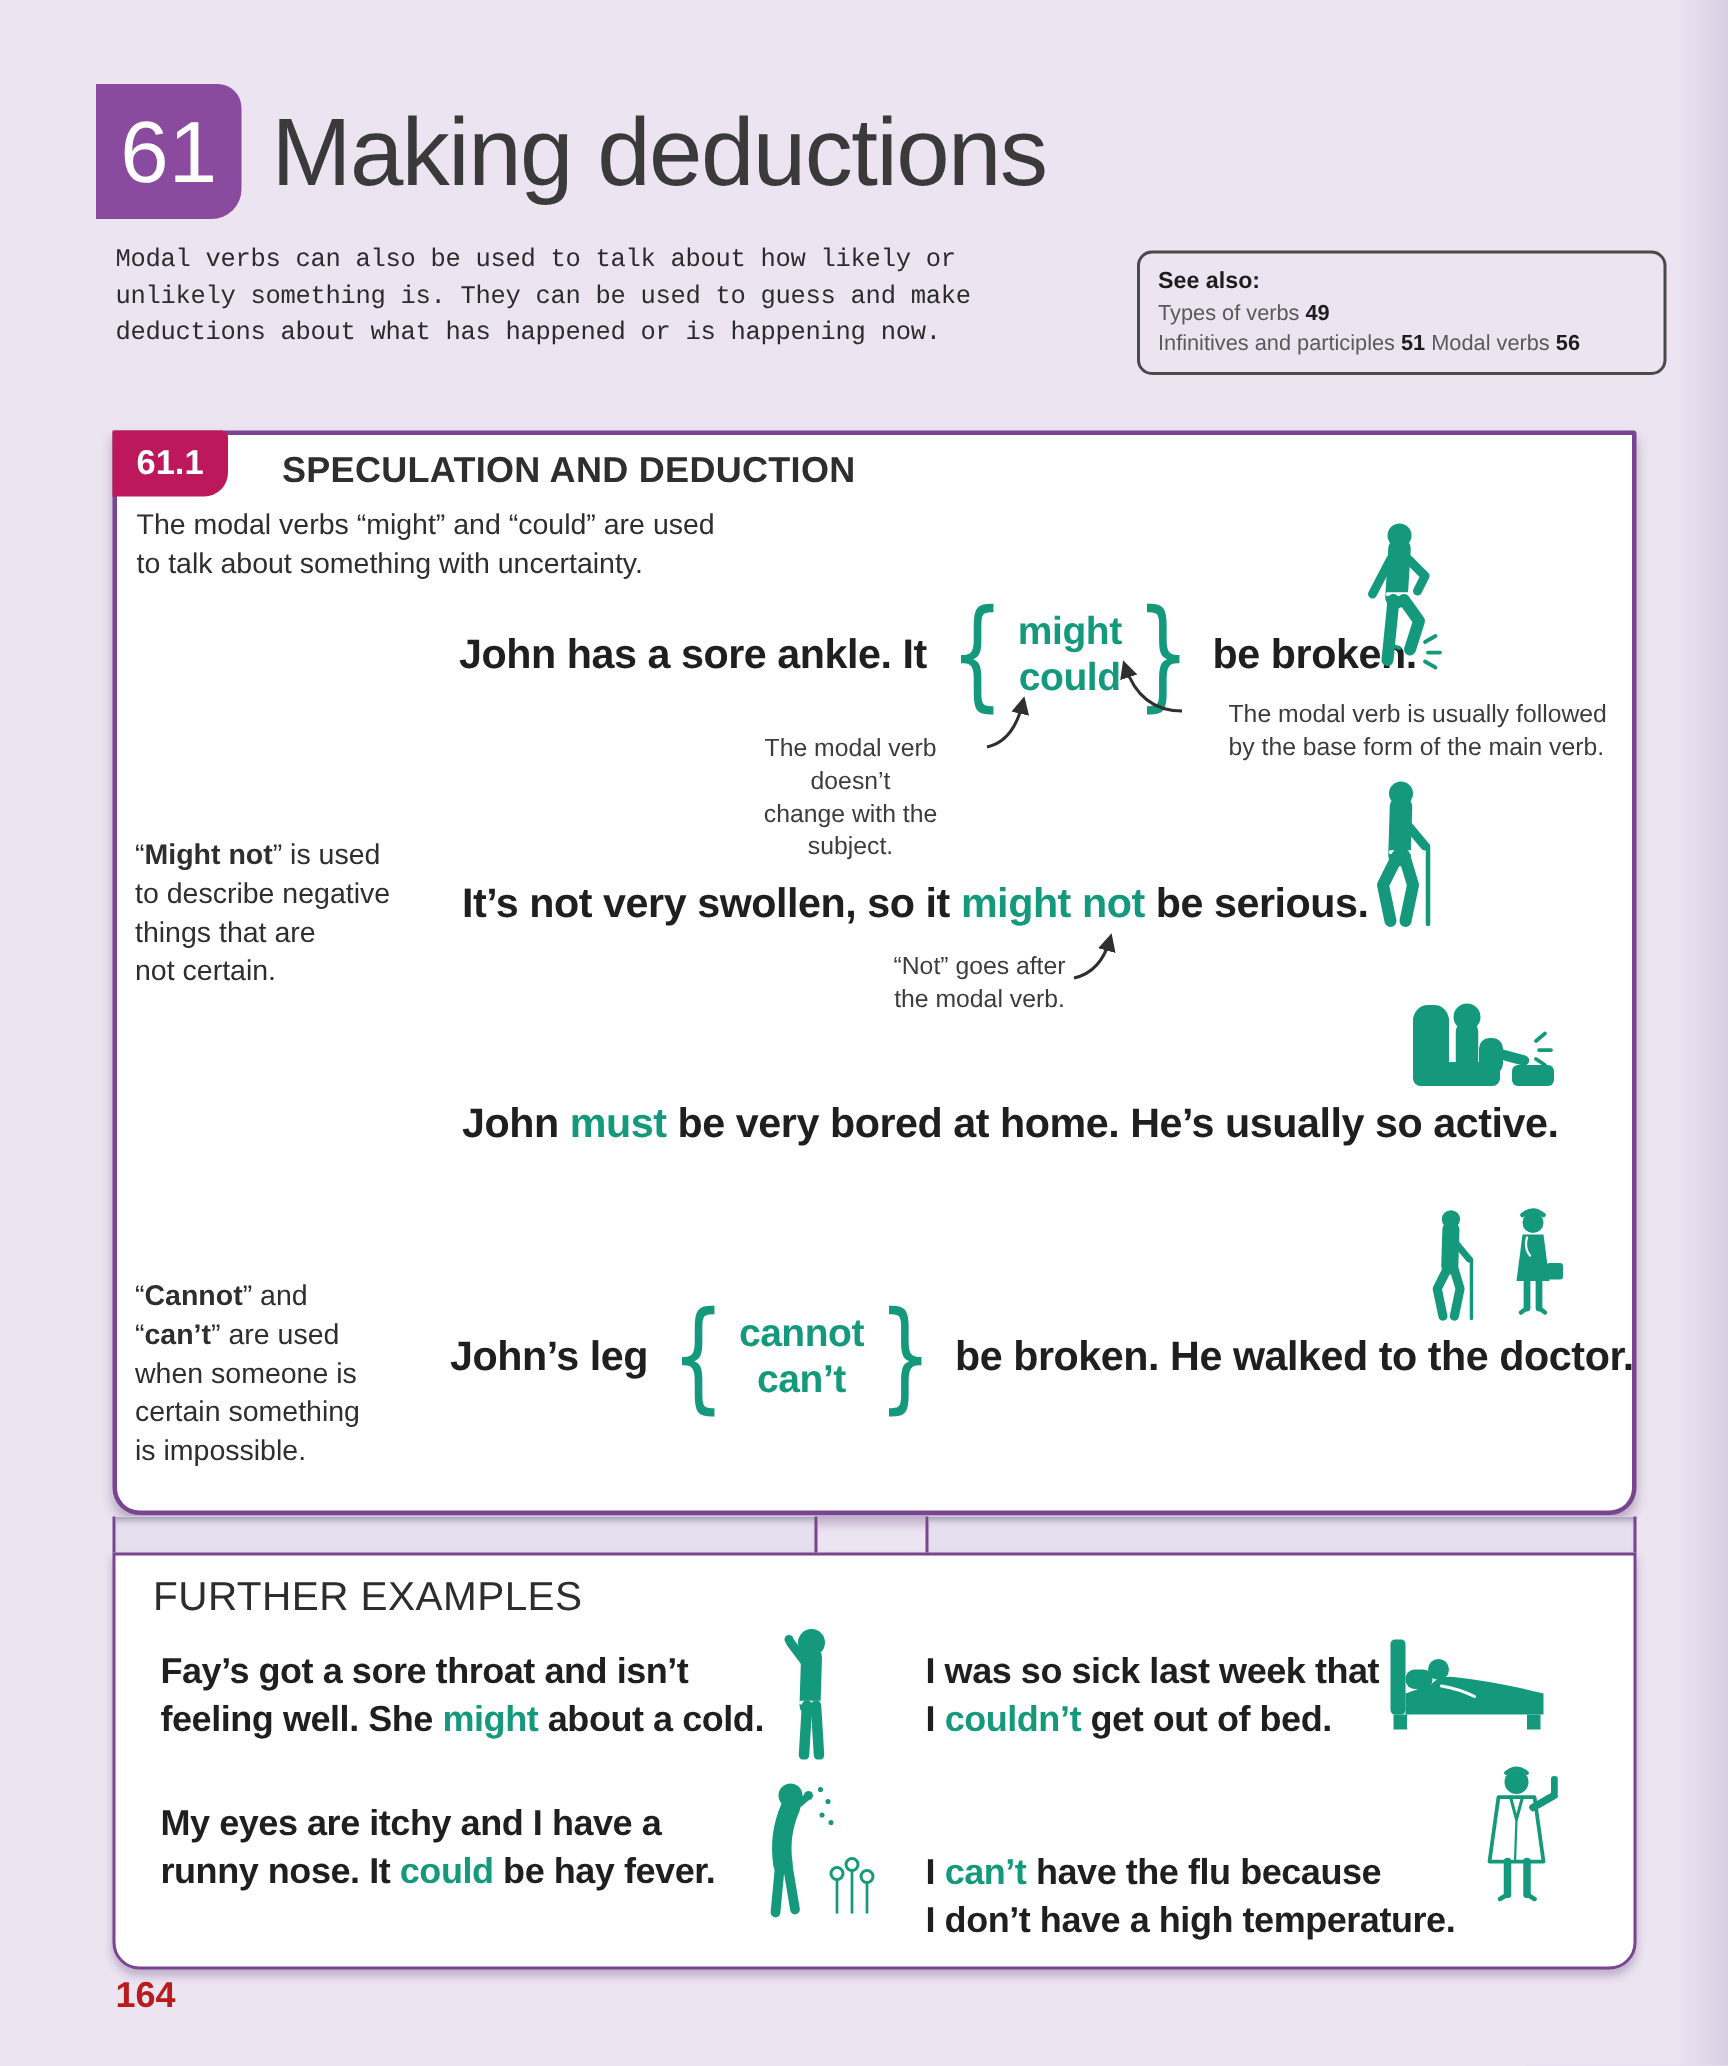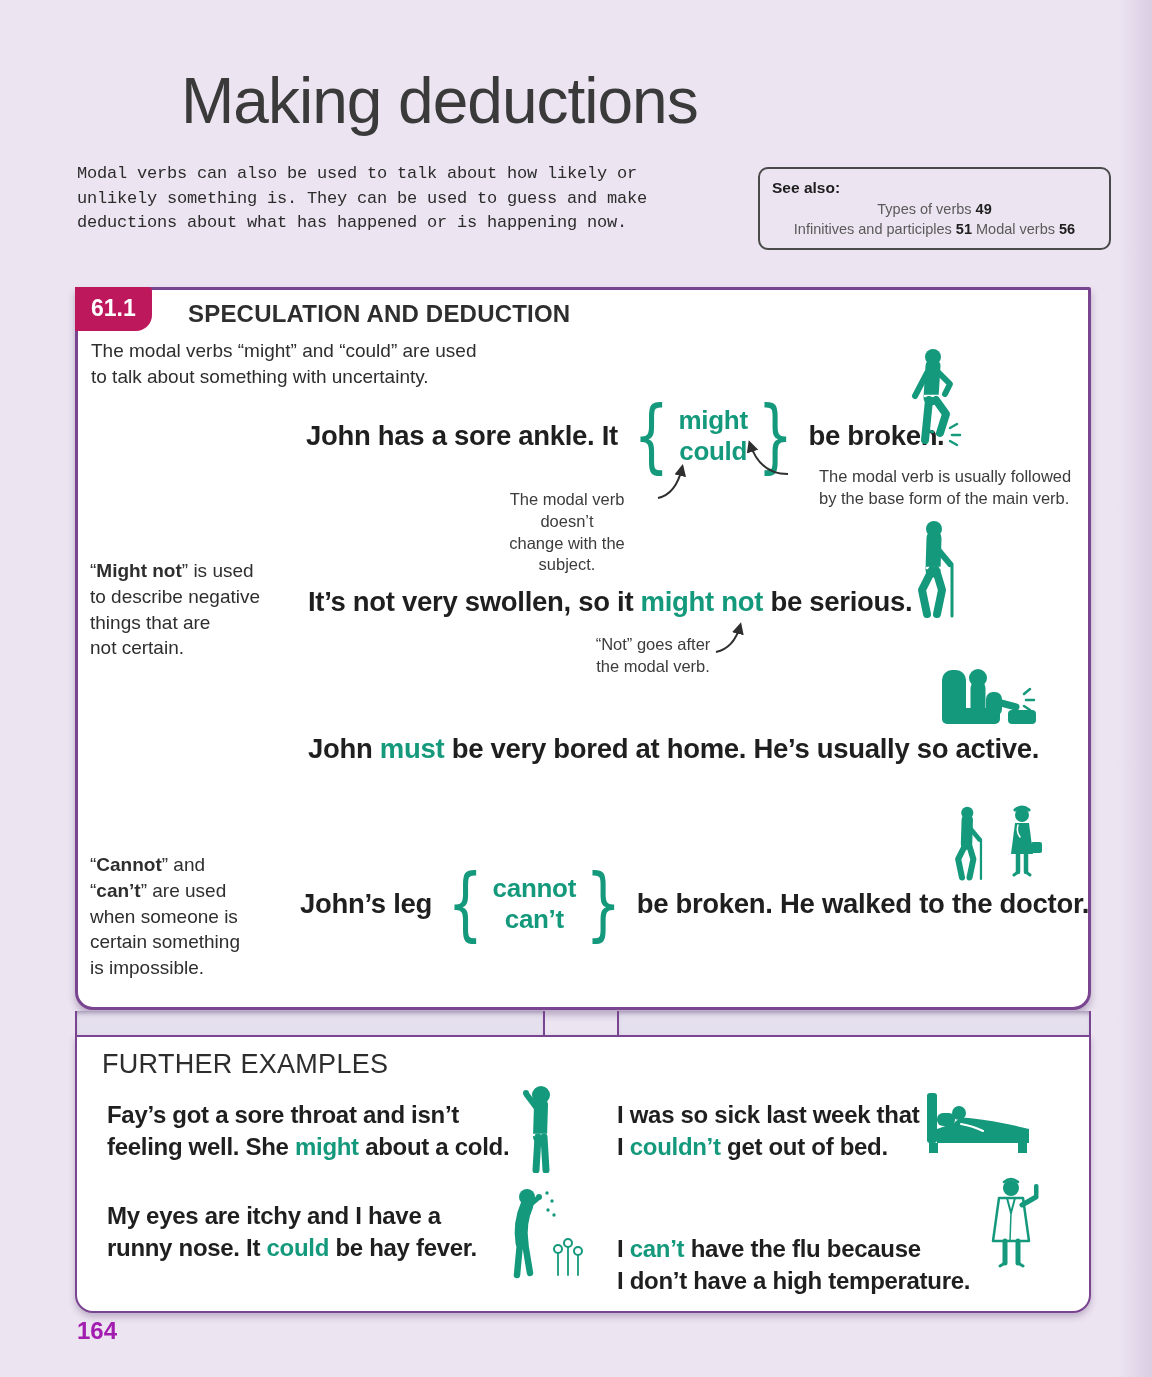--- a/index.html
+++ b/index.html
@@ -19,21 +19,21 @@
   .hdr-title { position:absolute; left:181px; top:56px; height:90px; line-height:90px;
     font-size:64px; font-weight:300; color:#3a3a3a; letter-spacing:-1px; }
 
   .intro { position:absolute; left:77px; top:162px; width:660px; font-size:17px;
     line-height:1.45; color:#2c2c2c; white-space:pre-line; letter-spacing:-0.2px;font-family:Liberation Mono, monospace; }
 
   .see-also { position:absolute; left:758px; top:167px; width:353px;
     border:2px solid #4a4a4a; border-radius:10px; padding:8px 12px 9px;
     font-size:14.5px; color:#5a5a5a; line-height:1.4; }
   .see-also .lbl { font-weight:bold; color:#1d1d1d; font-size:15.5px; }
-  .see-also .ref-line { white-space:nowrap;text-align:center; }
+  .see-also .ref-line { white-space:nowrap; }
   .see-also .num { font-weight:bold; color:#1d1d1d; }
 
   
   .panel { position:absolute; left:75px; top:287px; width:1016px; height:723px;
     background:#fff; border:3px solid #7a4590; border-radius:2px 2px 18px 18px;
     box-shadow:0 5px 7px rgba(90,60,110,0.35); }
   .panel-badge { position:absolute; left:-3px; top:-3px; background:#be185d; color:#fff;
     font-weight:bold; font-size:23px; padding:8px 16px 9px; border-radius:0 4px 16px 0; }
   .panel-title { position:absolute; left:110px; top:10px; font-size:24px; font-weight:bold;
     color:#2e2e2e; letter-spacing:0.2px; }
@@ -70,29 +70,32 @@
   
   .further { position:absolute; left:75px; top:1035px; width:1016px; height:278px;
     background:#fff; border:2.5px solid #7a4590; border-radius:0 0 18px 18px;
     box-shadow:0 4px 6px rgba(90,60,110,0.3); }
   .further-title { position:absolute; left:25px; top:12px; font-size:27px; font-weight:400;
     color:#2d2d2d; letter-spacing:0.3px; }
   .fex { position:absolute; font-weight:bold; font-size:24px; color:#1f1f1f;
     line-height:1.33; white-space:pre-line; letter-spacing:-0.3px; }
 
   .pagenum { position:absolute; left:77px; top:1317px; font-size:24px; font-weight:bold;
-    color:#a21caf; }
+    color:#b91c1c; }
   svg { display:block; }
 </style>
 </head>
 <body>
 
 <div class="page">
   <div class="edge-shade"></div>
 
+  <div class="hdr-badge">
+    <span>61</span>
+  </div>
   <div class="hdr-title">Making deductions</div>
 
   <div class="intro">Modal verbs can also be used to talk about how likely or
 unlikely something is. They can be used to guess and make
 deductions about what has happened or is happening now.</div>
 
   <div class="see-also">
     <div class="lbl">See also:</div>
     <div class="ref-line"><span>Types of verbs </span><span class="num">49</span></div>
     <div class="ref-line"><span>Infinitives and participles </span><span class="num">51</span><span> Modal verbs </span><span class="num">56</span></div>

